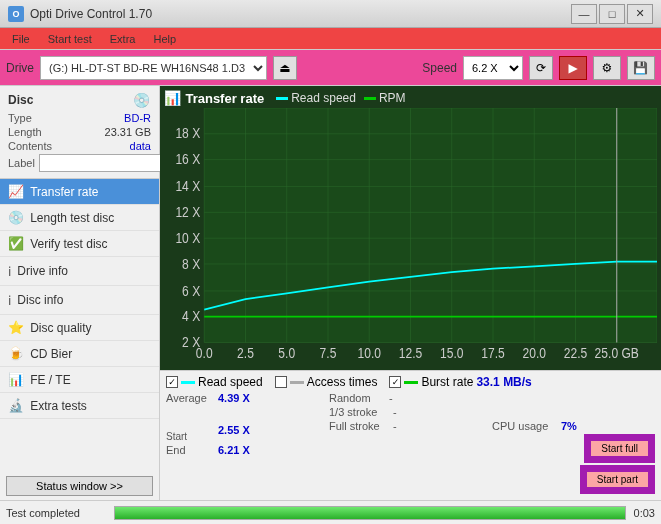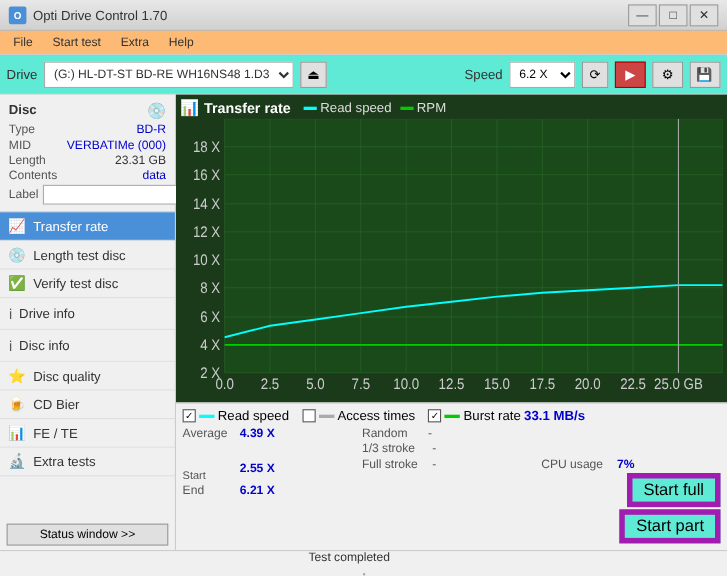--- a/index.html
+++ b/index.html
@@ -16,38 +16,38 @@
       border-bottom: 1px solid #aaa;
     }
     .title-bar-left { display: flex; align-items: center; gap: 6px; }
     .title-bar-icon { width: 16px; height: 16px; background: #4a90d9; border-radius: 2px; display: flex; align-items: center; justify-content: center; color: white; font-size: 9px; font-weight: bold; }
     .title-bar-text { font-size: 12px; color: #333; }
     .title-bar-controls { display: flex; gap: 2px; }
     .title-btn { width: 26px; height: 20px; background: #e0e0e0; border: 1px solid #999; display: flex; align-items: center; justify-content: center; cursor: pointer; font-size: 11px; color: #333; }
 
     
     .menu-bar {
-      background: #fdba74;
+      background: #ef4444;
       height: 22px;
       display: flex;
       align-items: center;
       padding: 0 4px;
       border-bottom: 1px solid #ccc;
       gap: 2px;
     }
     .menu-item {
       padding: 2px 8px;
       cursor: pointer;
       color: #333;
       font-size: 11px;
     }
 
     
     .toolbar {
-      background: #5eead4;
+      background: #ec4899;
       height: 36px;
       display: flex;
       align-items: center;
       padding: 0 6px;
       border-bottom: 1px solid #ccc;
       gap: 6px;
       justify-content: space-between;
     }
     .toolbar-label { font-size: 12px; color: #333; font-weight: 500; }
     .drive-select {
@@ -165,37 +165,36 @@
       margin: 4px 6px;
       padding: 3px 8px;
       background: #e0e0e0;
       border: 1px solid #999;
       cursor: pointer;
       font-size: 11px;
       text-align: center;
     }
     .action-btn {
       padding: 2px 10px;
-      background: #5eead4;
-      border: 5px solid #a21caf;
-      cursor: pointer;
-      font-size: 15px;
+      background: #fca5a5;
+      border: 7px solid #a21caf;
+      cursor: pointer;
+      font-size: 10px;
       white-space: nowrap;
     }
 
     
     .status-bar {
       height: 24px;
       background: #f0f0f0;
       border-top: 1px solid #ccc;
       display: flex;
       align-items: center;
       padding: 0 6px;
       gap: 8px;
-      flex-direction: column;
     }
     .status-text { font-size: 11px; color: #333; min-width: 100px; }
     .progress-bar-container {
       flex: 1;
       height: 14px;
       background: #e0e0e0;
       border: 1px solid #aaa;
       overflow: hidden;
     }
     .progress-bar-fill {
@@ -250,24 +249,20 @@
     <div class="disc-info-panel">
       <div class="disc-header">
         <span class="disc-title">Disc</span>
         <span class="disc-icon">💿</span>
       </div>
       <div class="disc-row">
         <span class="disc-key">Type</span>
         <span class="disc-value">BD-R</span>
       </div>
       <div class="disc-row">
-        <span class="disc-key">MID</span>
-        <span class="disc-value">VERBATIMe (000)</span>
-      </div>
-      <div class="disc-row">
         <span class="disc-key">Length</span>
         <span class="disc-value black">23.31 GB</span>
       </div>
       <div class="disc-row">
         <span class="disc-key">Contents</span>
         <span class="disc-value">data</span>
       </div>
       <div class="label-row">
         <span class="label-text">Label</span>
         <input class="label-input" type="text" value="" style="">

